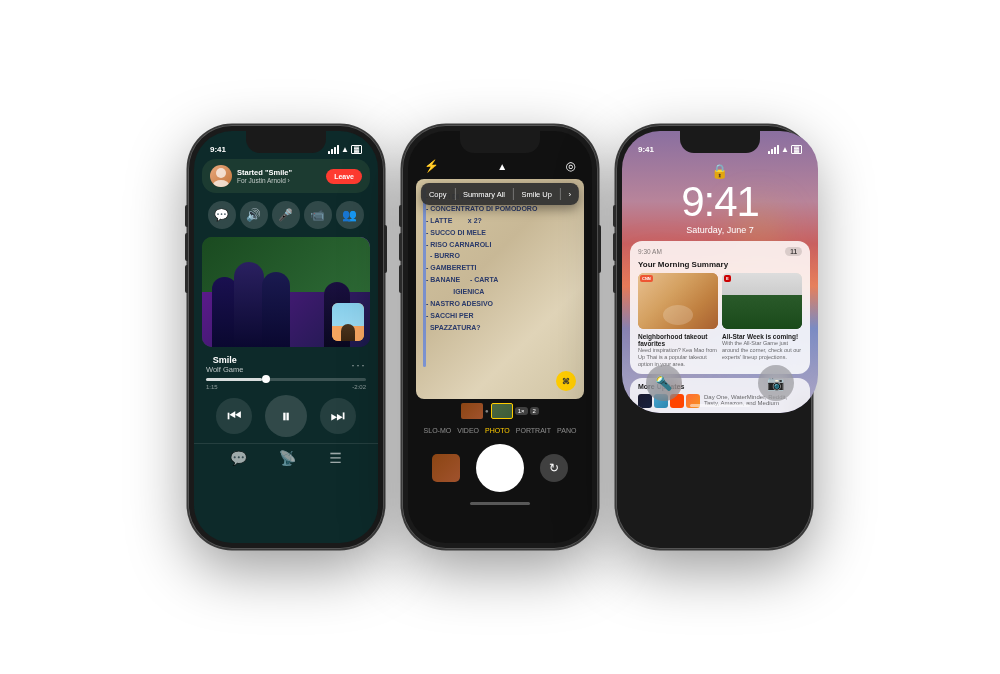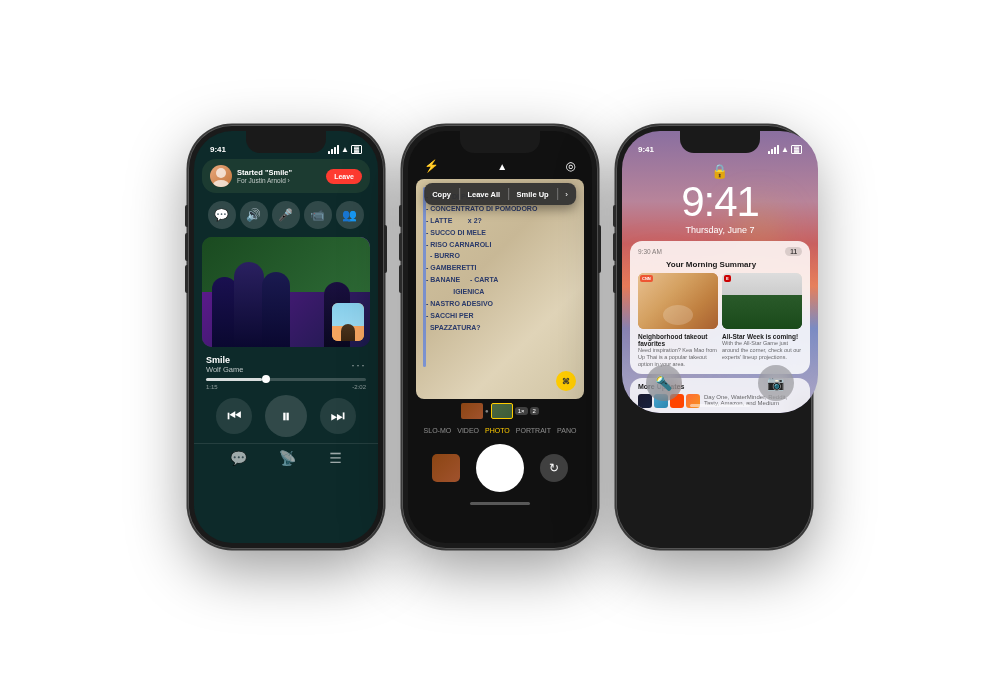--- a/index.html
+++ b/index.html
@@ -198,20 +198,21 @@
       padding: 6px 12px 2px;
       display: flex;
       justify-content: space-between;
       align-items: center;
     }
 
     .p1-track-name {
       color: white;
       font-size: 9px;
       font-weight: 700;
+      text-align: center;
     }
 
     .p1-track-artist {
       color: rgba(255,255,255,0.7);
       font-size: 7.5px;
     }
 
     .p1-dots {
       color: rgba(255,255,255,0.6);
       font-size: 12px;
@@ -359,21 +360,21 @@
       display: flex;
       gap: 8px;
       align-items: center;
       z-index: 20;
       box-shadow: 0 4px 12px rgba(0,0,0,0.4);
     }
 
     .p2-menu-item {
       color: white;
       font-size: 7.5px;
-      font-weight: 700;
+      font-weight: 400;
       white-space: nowrap;
     }
 
     .p2-menu-sep {
       width: 0.5px;
       height: 12px;
       background: rgba(255,255,255,0.3);
     }
 
     .p2-menu-arrow {
@@ -604,21 +605,20 @@
       font-size: 6.5px;
       color: rgba(0,0,0,0.7);
       font-weight: 600;
     }
 
     .p3-notif-title {
       font-size: 8px;
       font-weight: 700;
       color: #1a1a1a;
       margin-bottom: 4px;
-      margin-left: 28px;
     }
 
     .p3-notif-images {
       display: flex;
       gap: 4px;
     }
 
     .p3-notif-img {
       flex: 1;
       height: 56px;
@@ -889,21 +889,21 @@
             <div class="p2-note-text-line">- NASTRO ADESIVO</div>
             <div class="p2-note-text-line">- SACCHI PER</div>
             <div class="p2-note-text-line">&nbsp;&nbsp;SPAZZATURA?</div>
           </div>
 
           <div style="position:absolute; top:8px; left:7px; width:3px; height:180px; background:rgba(40,100,255,0.5); border-radius:2px;"></div>
 
           <div class="p2-context-menu">
             <span class="p2-menu-item">Copy</span>
             <div class="p2-menu-sep"></div>
-            <span class="p2-menu-item">Leave All</span>
+            <span class="p2-menu-item">Summary All</span>
             <div class="p2-menu-sep"></div>
             <span class="p2-menu-item">Smile Up</span>
             <div class="p2-menu-sep"></div>
             <span class="p2-menu-arrow">›</span>
           </div>
         </div>
 
         <div class="p2-live-badge">⌘</div>
       </div>
 
@@ -957,21 +957,21 @@
             <div class="signal-bar" style="height:9px;"></div>
           </div>
           <span style="font-size:8px; color:white;">▲</span>
           <span style="font-size:7px; border: 1px solid white; padding: 0 2px; border-radius: 1px; color:white;">▓</span>
         </div>
       </div>
 
       <div class="p3-lock-icon">🔒</div>
 
       <div class="p3-time">9:41</div>
-      <div class="p3-date">Thursday, June 7</div>
+      <div class="p3-date">Saturday, June 7</div>
 
       <div class="p3-notification-card">
         <div class="p3-notif-header">
           <span class="p3-notif-time">9:30 AM</span>
           <span class="p3-notif-count">11</span>
         </div>
         <div class="p3-notif-title">Your Morning Summary</div>
         <div class="p3-notif-images">
 
           <div class="p3-notif-img p3-img-food">

